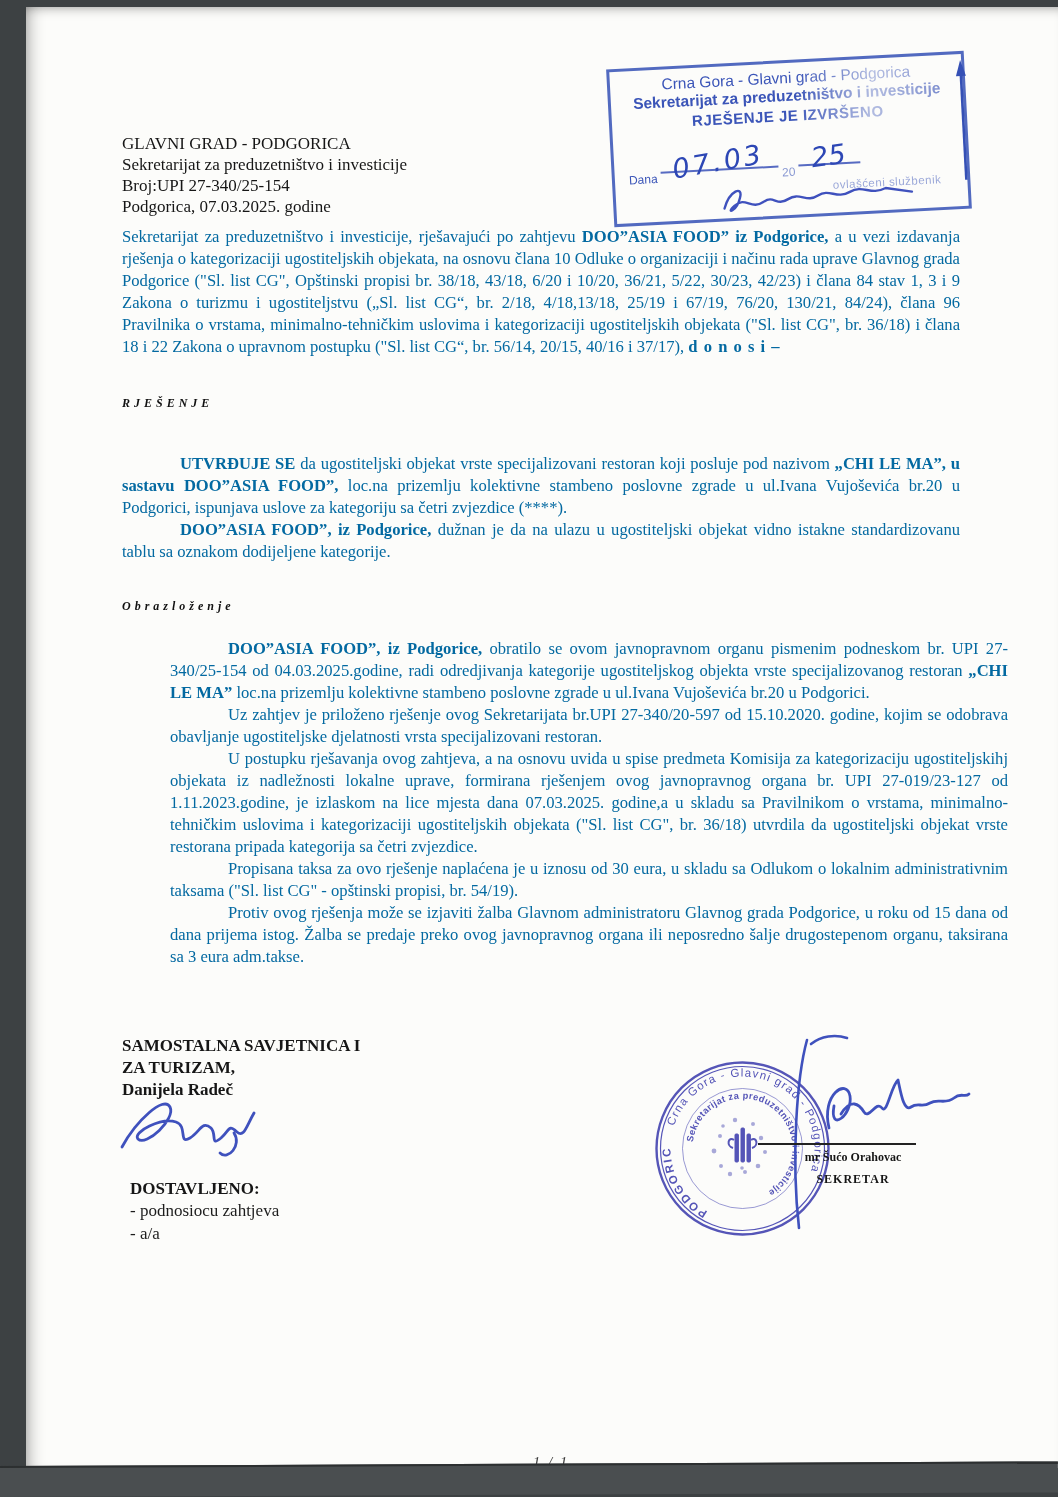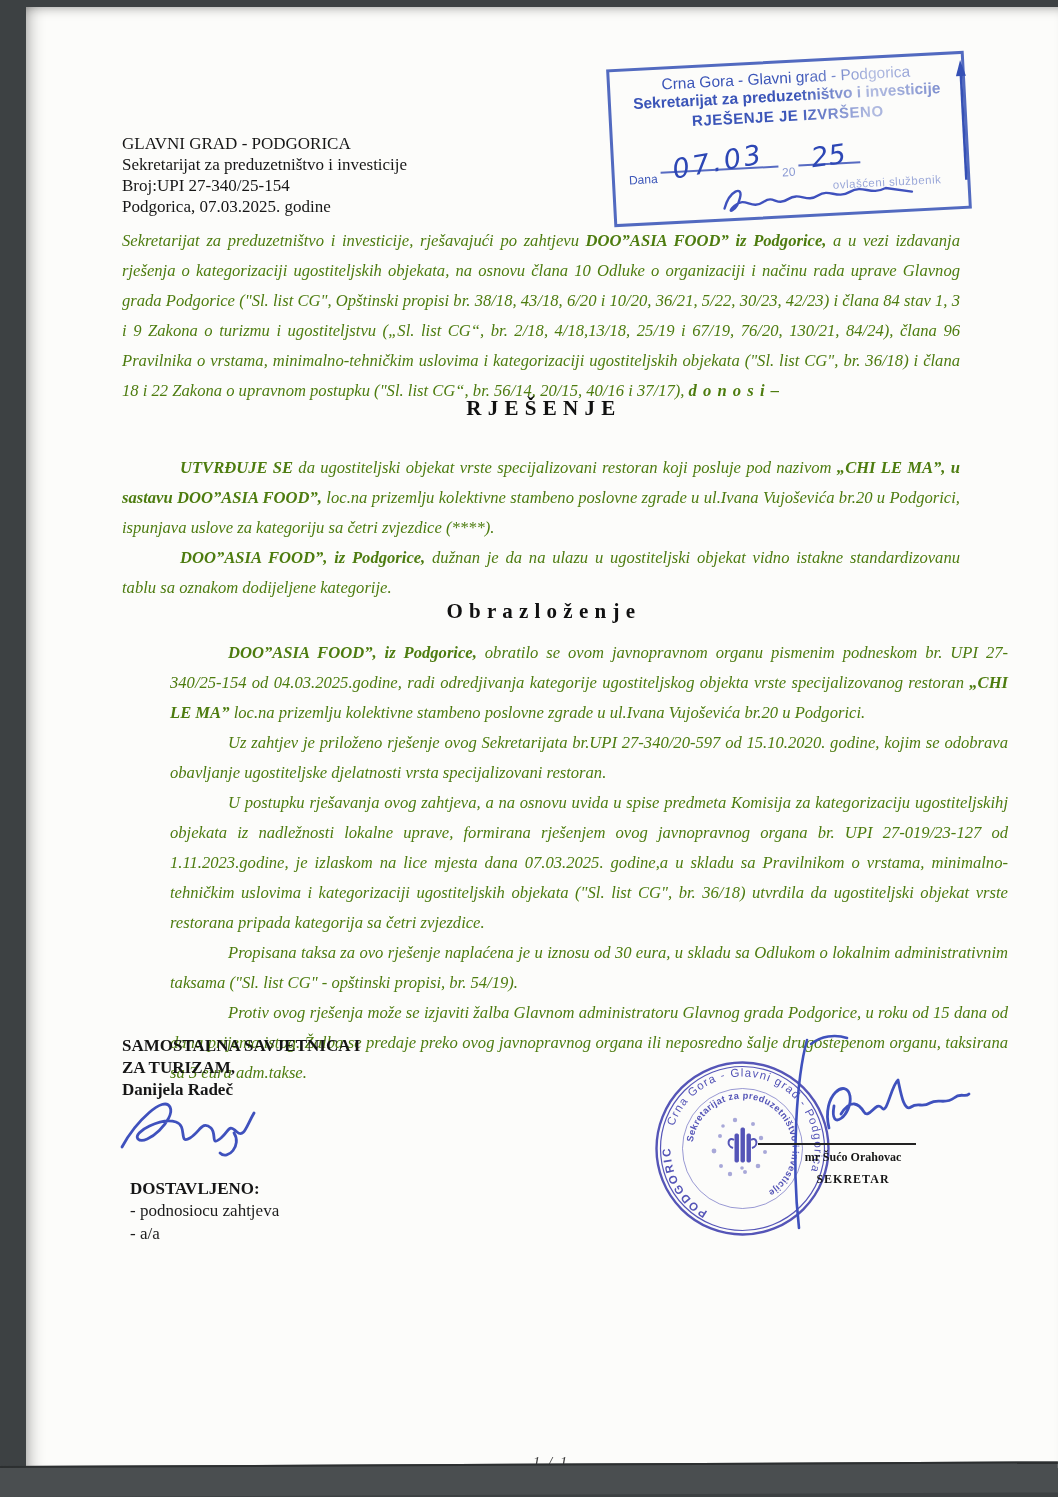--- a/index.html
+++ b/index.html
@@ -3,24 +3,24 @@
 <meta charset="utf-8">
 <style>
   html,body{margin:0;padding:0;background:#2e3233;}
   #scan{position:relative;width:1058px;height:1497px;background:#3d4143;overflow:hidden;
         font-family:"Liberation Serif", serif;}
   #paper{position:absolute;left:26px;top:7px;width:1032px;height:1461px;background:#fcfcfa;
          box-shadow:inset 14px 0 18px -14px rgba(0,0,0,.45), inset 0 10px 14px -12px rgba(0,0,0,.5);}
   #bottom-band{position:absolute;left:0;bottom:0;width:1058px;height:29px;background:#4a4e50;
          border-top:2px solid #2c2f30;transform:rotate(-.25deg);transform-origin:left bottom;}
   .abs{position:absolute;}
-  .body-text{font-size:16.6px;line-height:30px;color:#4d7c0f;text-align:justify;margin:0;font-style:italic;}
+  .body-text{font-size:16.6px;line-height:22px;color:#0369a1;text-align:justify;margin:0;}
   .ind{text-indent:58px;}
   .letterhead{font-size:17px;line-height:21px;color:#161616;}
-  .center-title{font-weight:bold;font-size:21px;color:#111;text-align:center;letter-spacing:.5px;}
+  .center-title{font-weight:bold;font-size:12px;color:#111;text-align:left;letter-spacing:.5px;font-style:italic;}
   
   #exec-stamp{left:584px;top:53px;width:352px;height:152px;border:3px solid rgba(52,80,181,.85);
       transform:rotate(-3deg);color:#3b55b8;font-family:"Liberation Sans",sans-serif;}
   .stamp-fade{-webkit-mask-image:linear-gradient(97deg,#000 52%,rgba(0,0,0,.38) 74%,rgba(0,0,0,.75) 100%);
               mask-image:linear-gradient(97deg,#000 52%,rgba(0,0,0,.38) 74%,rgba(0,0,0,.75) 100%);}
   .stamp-l1{font-size:15.5px;text-align:center;margin-top:6px;}
   .stamp-l2{font-size:15.5px;font-weight:bold;text-align:center;}
   .stamp-l3{font-size:15px;font-weight:bold;text-align:center;letter-spacing:.5px;margin-top:2px;}
   .stamp-daterow{position:absolute;left:14px;top:88px;font-size:12px;color:#3b55b8;}
   .d-underline{display:inline-block;border-bottom:2px solid rgba(45,70,180,.8);height:14px;}

